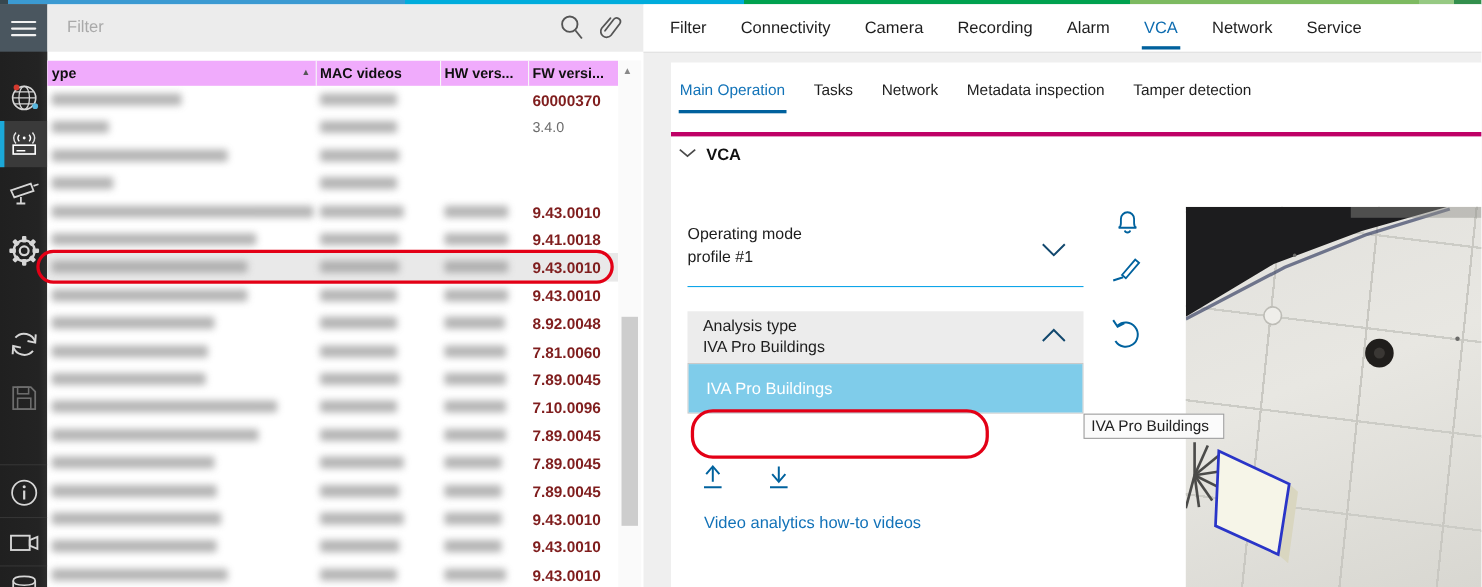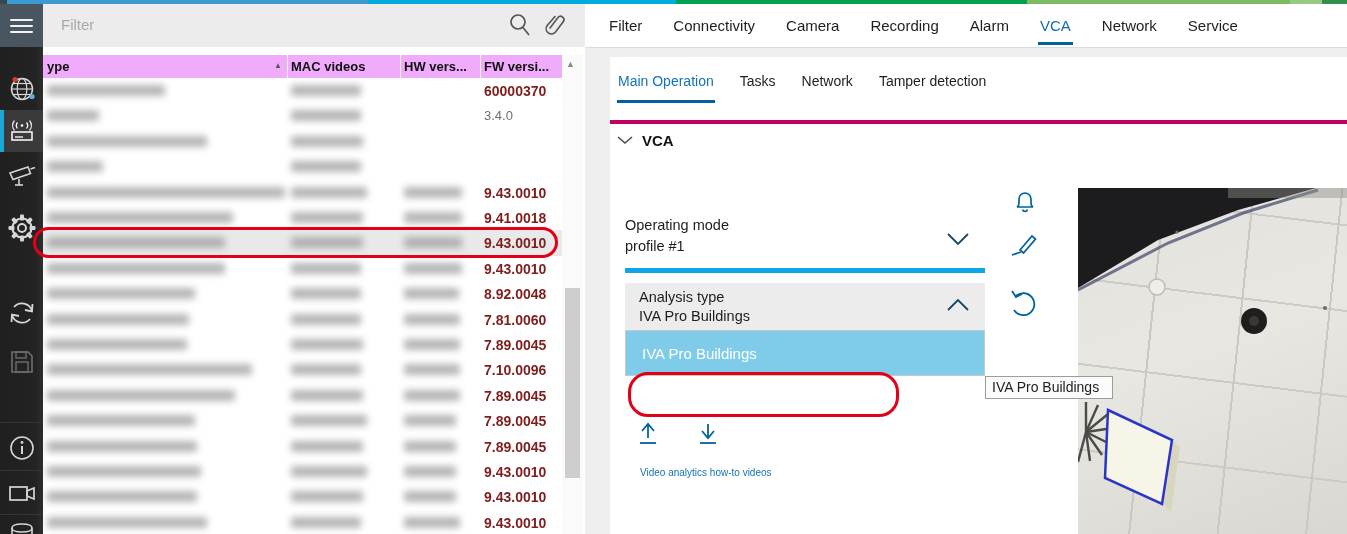--- a/index.html
+++ b/index.html
@@ -62,37 +62,37 @@
                display:flex; align-items:center; gap:24px; padding-left:7px; }
   .subtab { font-size:14px; color:#1e1e1e; padding:14px 1px 11px 1px; border-bottom:3px solid transparent; }
   .subtab.active { color:#1273b8; border-bottom-color:#00619d;text-align:right; }
 
   #magenta-line { position:absolute; left:0; top:63px; width:737px; height:4px; background:#bf0066; }
 
   #vca-header { position:absolute; left:7px; top:74px; display:flex; align-items:center; gap:9px; }
   #vca-title { font-size:15px; font-weight:bold; color:#111; }
 
   .field-label { font-size:14.5px; color:#1d1d1d; }
-  #opmode { position:absolute; left:15px; top:160px; width:360px; height:56px; border-bottom:5px solid #0ea5e9; }
+  #opmode { position:absolute; left:15px; top:148px; width:360px; height:56px; border-bottom:1px solid #0ea5e9; }
   #opmode .lab { position:absolute; left:0; top:0; }
   #opmode .val { position:absolute; left:0; top:21px; }
   #opmode .chev { position:absolute; right:15px; top:15px; }
 
   #antype { position:absolute; left:15px; top:226px; width:360px; height:47px; background:#ececec; }
   #antype .lab { position:absolute; left:14px; top:6px; }
   #antype .val { position:absolute; left:14px; top:25px; }
   #antype .chev { position:absolute; right:15px; top:14px; }
 
   #dropdown { position:absolute; left:15px; top:273px; width:360px; border:1px solid #c9c9c9; background:#fff; }
   .dd-item { height:44px; font-size:15px; color:#1d1d1d; display:flex; align-items:center; padding-left:16px; }
   .dd-item.sel { background:#7fccea; color:#fff; }
 
   #updown { position:absolute; left:27px; top:364px; display:flex; gap:38px; }
 
-  #howto-link { position:absolute; left:30px; top:410px; font-size:10px; color:#1272b8; cursor:pointer; }
+  #howto-link { position:absolute; left:30px; top:410px; font-size:15px; color:#1272b8; cursor:pointer; }
 
   .side-icon { position:absolute; }
 
   
   #tooltip { position:absolute; left:985px; top:376px; width:128px; height:23px; background:#fbfbfb;
              border:1px solid #9d9d9d; font-size:14px; color:#222; line-height:21px; padding-left:6px;
              z-index:30; white-space:nowrap; }
 
   
   #campreview { position:absolute; left:1078px; top:188px; width:269px; height:346px; overflow:hidden;
@@ -354,20 +354,21 @@
         <span class="tab active">VCA</span>
         <span class="tab">Network</span>
         <span class="tab">Service</span>
       </div>
 
     <div id="card">
       <div id="subtabbar">
           <span class="subtab active">Main Operation</span>
           <span class="subtab">Tasks</span>
           <span class="subtab">Network</span>
+          <span class="subtab">Metadata inspection</span>
           <span class="subtab">Tamper detection</span>
         </div>
       <div id="magenta-line"></div>
 
       <div id="vca-header">
         <span>
           <svg width="16" height="10" viewBox="0 0 16 10">
               <polyline points="1,2 8,8 15,2" fill="none" stroke="#4b4b4b" stroke-width="1.6"></polyline>
             </svg>
         </span>

